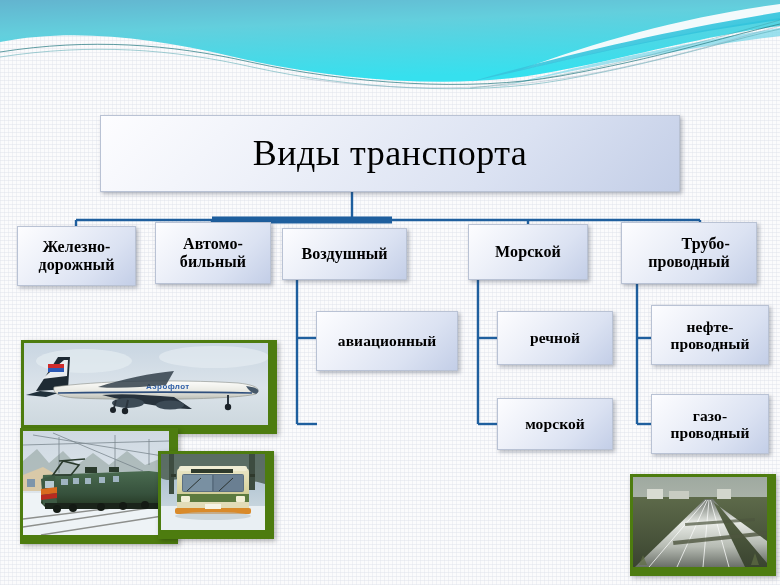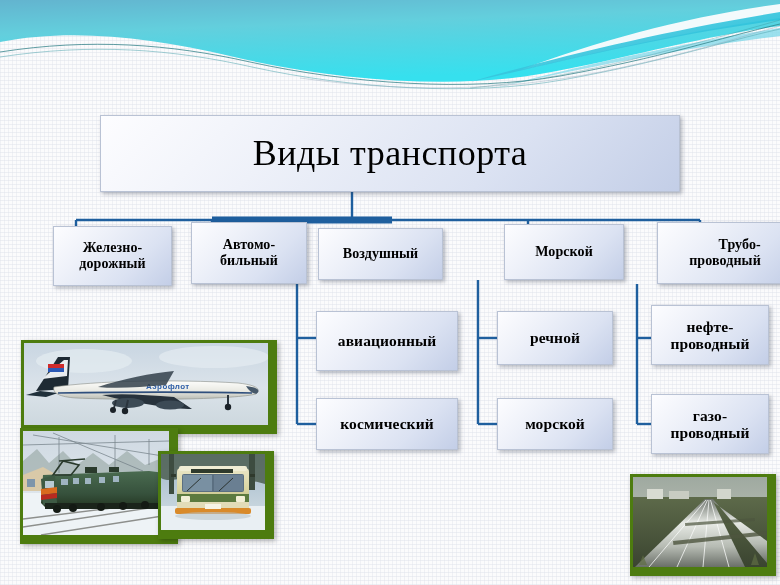--- a/index.html
+++ b/index.html
@@ -81,21 +81,21 @@
     letter-spacing: 0.1px;
     padding: 2px 4px;
   }
 
   .node-title {
     font-size: 36px;
     font-weight: normal;
     letter-spacing: 0.5px;
   }
 
-  .node-l1 { font-size: 14px; margin-left: 36px; }
+  .node-l1 { font-size: 16px; }
   .node-l2 { font-size: 15.5px; }
 </style>
 </head>
 <body>
 
 <div id="slide">
 
   <div class="bg-texture"></div>
 
   <svg class="header-wave" viewBox="0 0 780 100" preserveAspectRatio="none">
@@ -399,23 +399,20 @@
   </div>
 
   <div class="node node-l1" style="left:621px; top:222px; width:136px; height:62px;text-align:right;">
     <span>Трубо-<br>проводный</span>
   </div>
 
   <div class="node node-l2" style="left:316px; top:311px; width:142px; height:60px;">
     <span>авиационный</span>
   </div>
 
-  <div class="node node-l2" style="left:316px; top:398px; width:142px; height:52px;">
-    <span>космический</span>
-  </div>
 
   <div class="node node-l2" style="left:497px; top:311px; width:116px; height:54px;">
     <span>речной</span>
   </div>
 
   <div class="node node-l2" style="left:497px; top:398px; width:116px; height:52px;">
     <span>морской</span>
   </div>
 
   <div class="node node-l2" style="left:651px; top:305px; width:118px; height:60px;align-items:center;">

